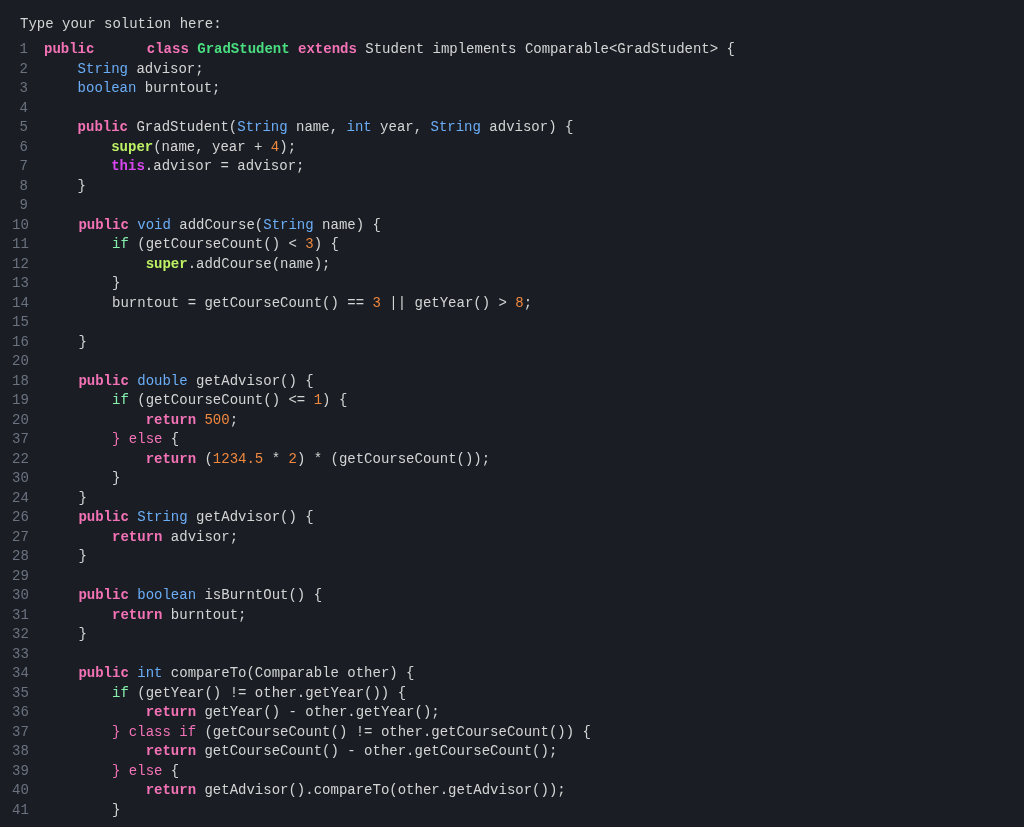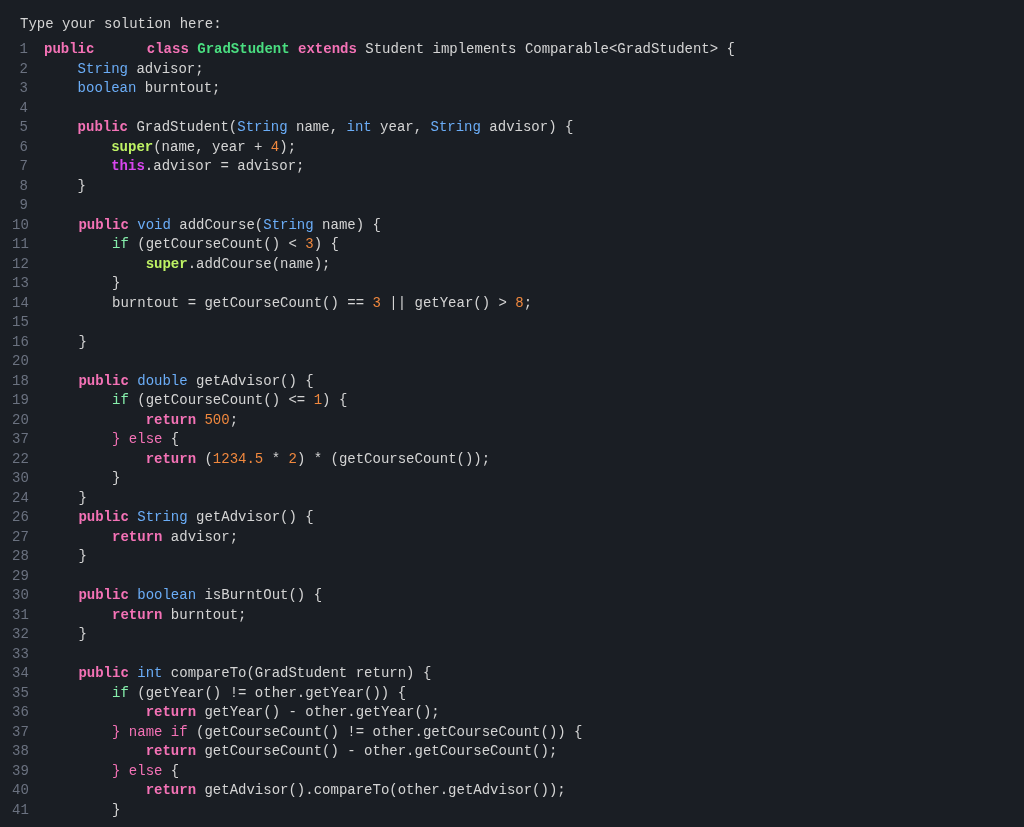--- a/index.html
+++ b/index.html
@@ -107,22 +107,22 @@
       <div class="code-line"><span class="line-number">30</span><span class="line-content"><span class="plain">        }</span></span></div>
       <div class="code-line"><span class="line-number">24</span><span class="line-content"><span class="plain">    }</span></span></div>
       <div class="code-line"><span class="line-number">26</span><span class="line-content"><span class="kw-public">    public </span><span class="kw-string-type">String </span><span class="plain">getAdvisor() {</span></span></div>
       <div class="code-line"><span class="line-number">27</span><span class="line-content"><span class="kw-return">        return </span><span class="plain">advisor;</span></span></div>
       <div class="code-line"><span class="line-number">28</span><span class="line-content"><span class="plain">    }</span></span></div>
       <div class="code-line"><span class="line-number">29</span><span class="line-content"> </span></div>
       <div class="code-line"><span class="line-number">30</span><span class="line-content"><span class="kw-public">    public </span><span class="kw-boolean">boolean </span><span class="plain">isBurntOut() {</span></span></div>
       <div class="code-line"><span class="line-number">31</span><span class="line-content"><span class="kw-return">        return </span><span class="plain">burntout;</span></span></div>
       <div class="code-line"><span class="line-number">32</span><span class="line-content"><span class="plain">    }</span></span></div>
       <div class="code-line"><span class="line-number">33</span><span class="line-content"> </span></div>
-      <div class="code-line"><span class="line-number">34</span><span class="line-content"><span class="kw-public">    public </span><span class="kw-int">int </span><span class="plain">compareTo(GradStudent return) {</span></span></div>
+      <div class="code-line"><span class="line-number">34</span><span class="line-content"><span class="kw-public">    public </span><span class="kw-int">int </span><span class="plain">compareTo(Comparable other) {</span></span></div>
       <div class="code-line"><span class="line-number">35</span><span class="line-content"><span class="kw-if">        if </span><span class="plain">(getYear() != other.getYear()) {</span></span></div>
       <div class="code-line"><span class="line-number">36</span><span class="line-content"><span class="kw-return">            return </span><span class="plain">getYear() - other.getYear();</span></span></div>
-      <div class="code-line"><span class="line-number">37</span><span class="line-content"><span class="kw-else">        } name if </span><span class="plain">(getCourseCount() != other.getCourseCount()) {</span></span></div>
+      <div class="code-line"><span class="line-number">37</span><span class="line-content"><span class="kw-else">        } class if </span><span class="plain">(getCourseCount() != other.getCourseCount()) {</span></span></div>
       <div class="code-line"><span class="line-number">38</span><span class="line-content"><span class="kw-return">            return </span><span class="plain">getCourseCount() - other.getCourseCount();</span></span></div>
       <div class="code-line"><span class="line-number">39</span><span class="line-content"><span class="kw-else">        } else </span><span class="plain">{</span></span></div>
       <div class="code-line"><span class="line-number">40</span><span class="line-content"><span class="kw-return">            return </span><span class="plain">getAdvisor().compareTo(other.getAdvisor());</span></span></div>
       <div class="code-line"><span class="line-number">41</span><span class="line-content"><span class="plain">        }</span></span></div>
     </div>
 </div>
 
 </body></html>

